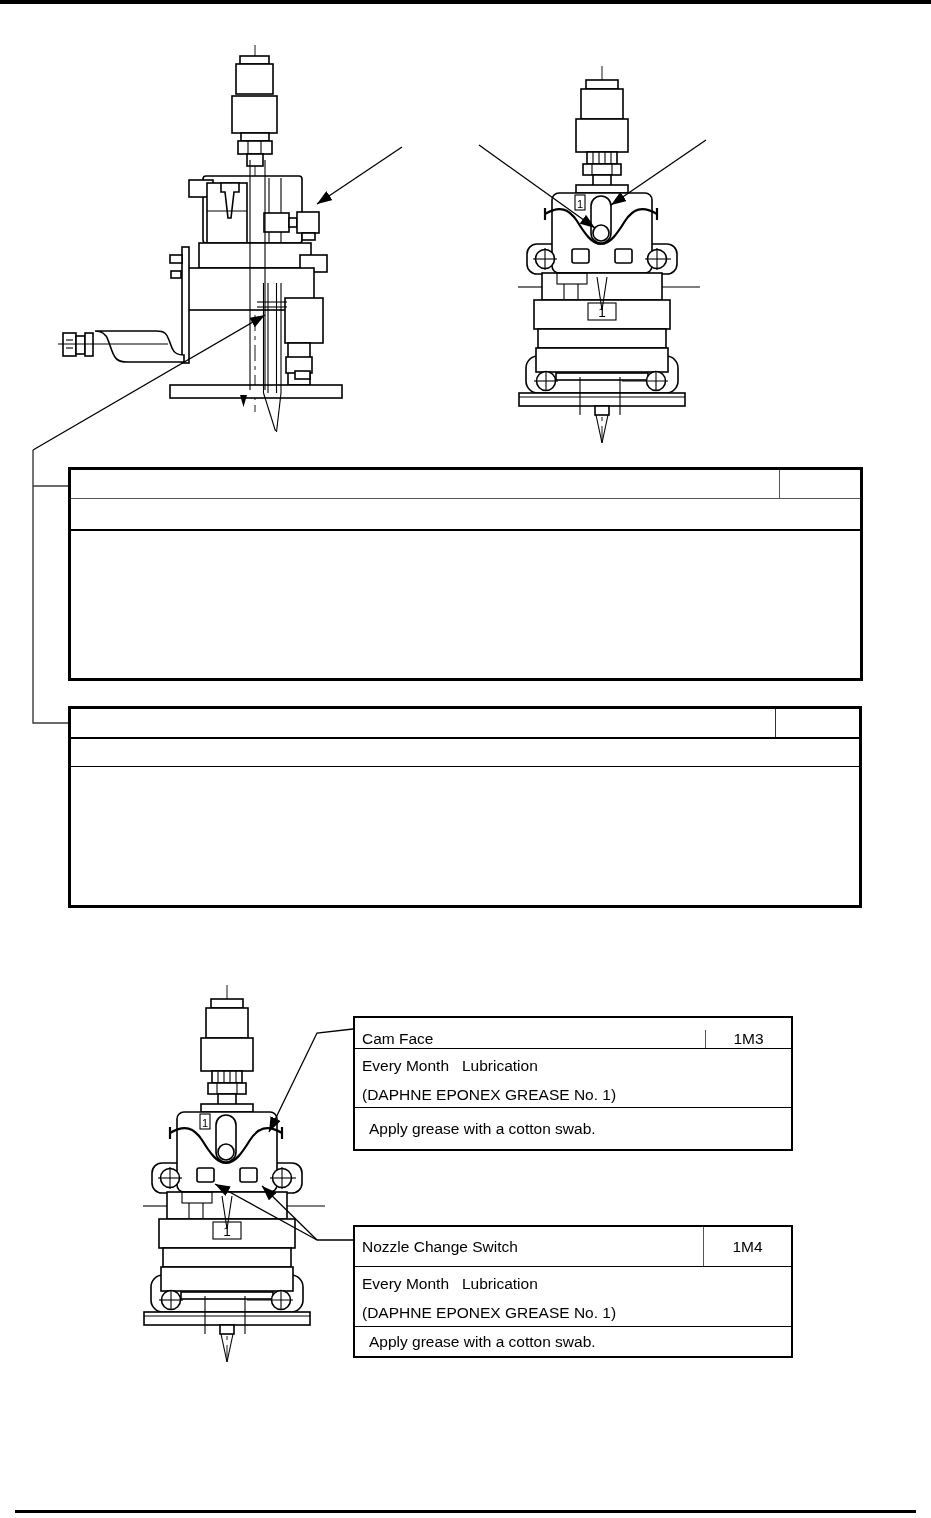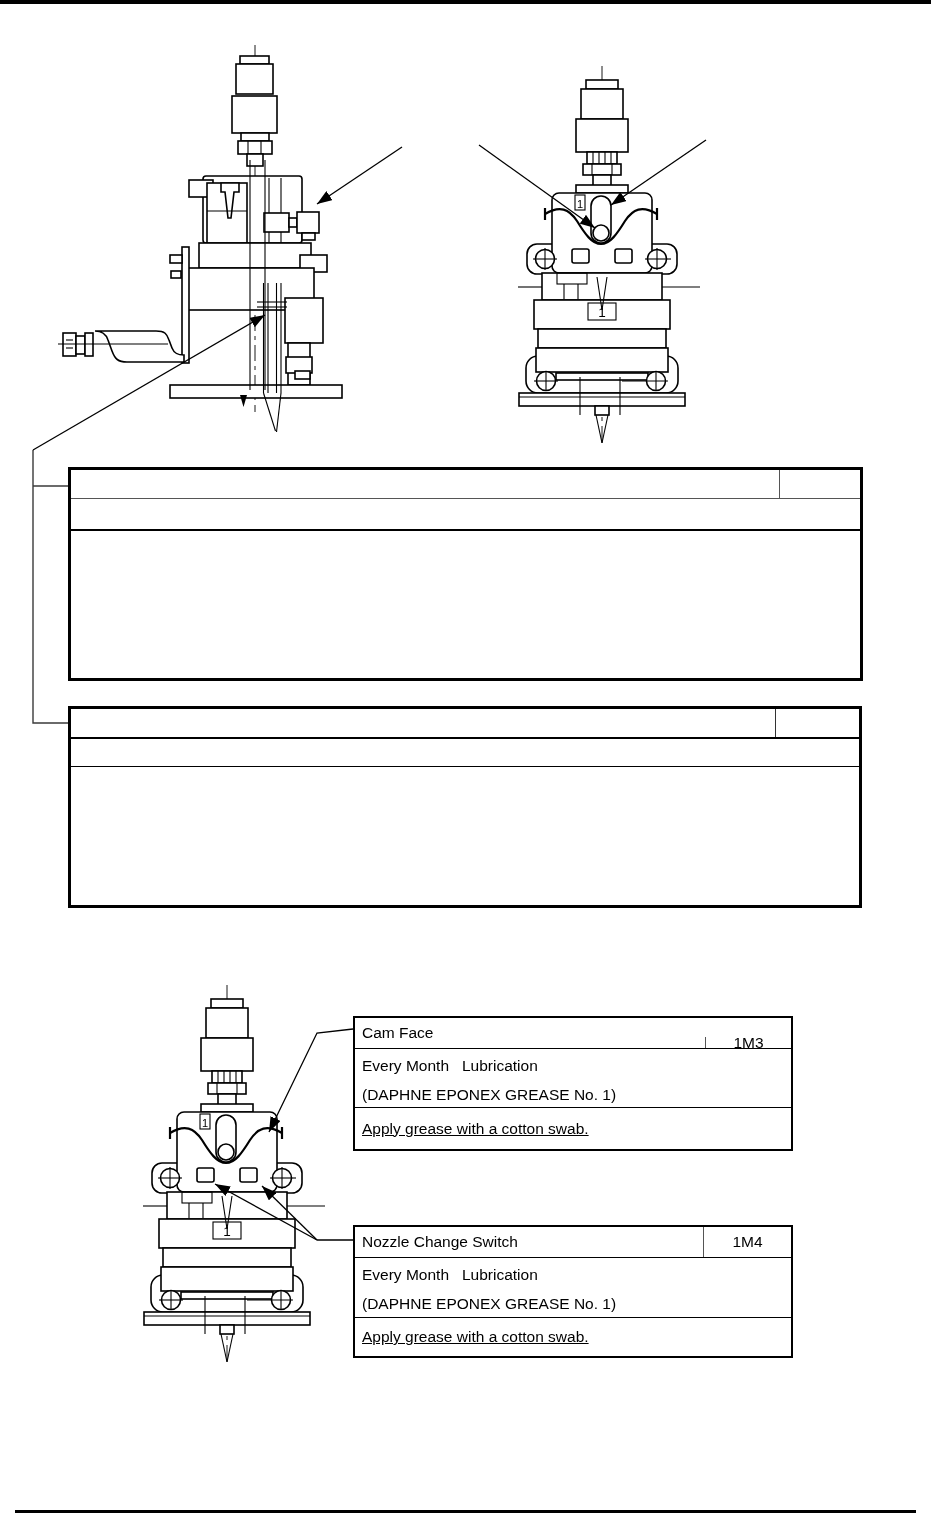--- a/index.html
+++ b/index.html
@@ -32,27 +32,27 @@
   .et2 .hdr .code{width:84px;border-left:1.5px solid #333;}
   .et2 .r2{height:28px;border-bottom:1.6px solid #000;flex:none;}
   .ntable .bodyarea{flex:1;}
   .ltable{position:absolute;border:2.5px solid #000;background:#fff;display:flex;flex-direction:column;
           font-size:15.5px;}
   .ltable .hdr{display:flex;flex:none;border-bottom:1.6px solid #000;}
   .ltable .hdr .ttl{flex:1;display:flex;align-items:center;padding-left:7px;}
   .ltable .hdr .code{flex:none;border-left:1.4px solid #555;display:flex;align-items:center;justify-content:center;}
   .ltable .mid{flex:none;border-bottom:1.6px solid #000;padding:2px 8px 0 7px;}
   .ltable .mid div{line-height:29px;white-space:pre;}
-  .ltable .last{flex:1;display:flex;align-items:center;padding-left:7px;text-decoration:underline;}
+  .ltable .last{flex:1;display:flex;align-items:center;padding-left:14px;}
   .lt-cam{left:353px;top:1016px;width:440px;height:135px;}
-  .lt-cam .hdr{height:31px;}
+  .lt-cam .hdr{height:31px;align-items:flex-end;}
   .lt-cam .hdr .code{width:86px;margin-top:19px;}
   .lt-cam .mid{height:59px;}
   .lt-noz{left:353px;top:1225px;width:440px;height:133px;}
-  .lt-noz .hdr{height:31px;text-align:right;}
+  .lt-noz .hdr{height:40px;text-align:right;}
   .lt-noz .hdr .code{width:88px;}
   .lt-noz .mid{height:60px;}
 </style>
 </head>
 <body>
 
 <div class="page">
   <div class="rule top"></div>
 
   <svg class="art" width="931" height="1518" viewBox="0 0 931 1518">

